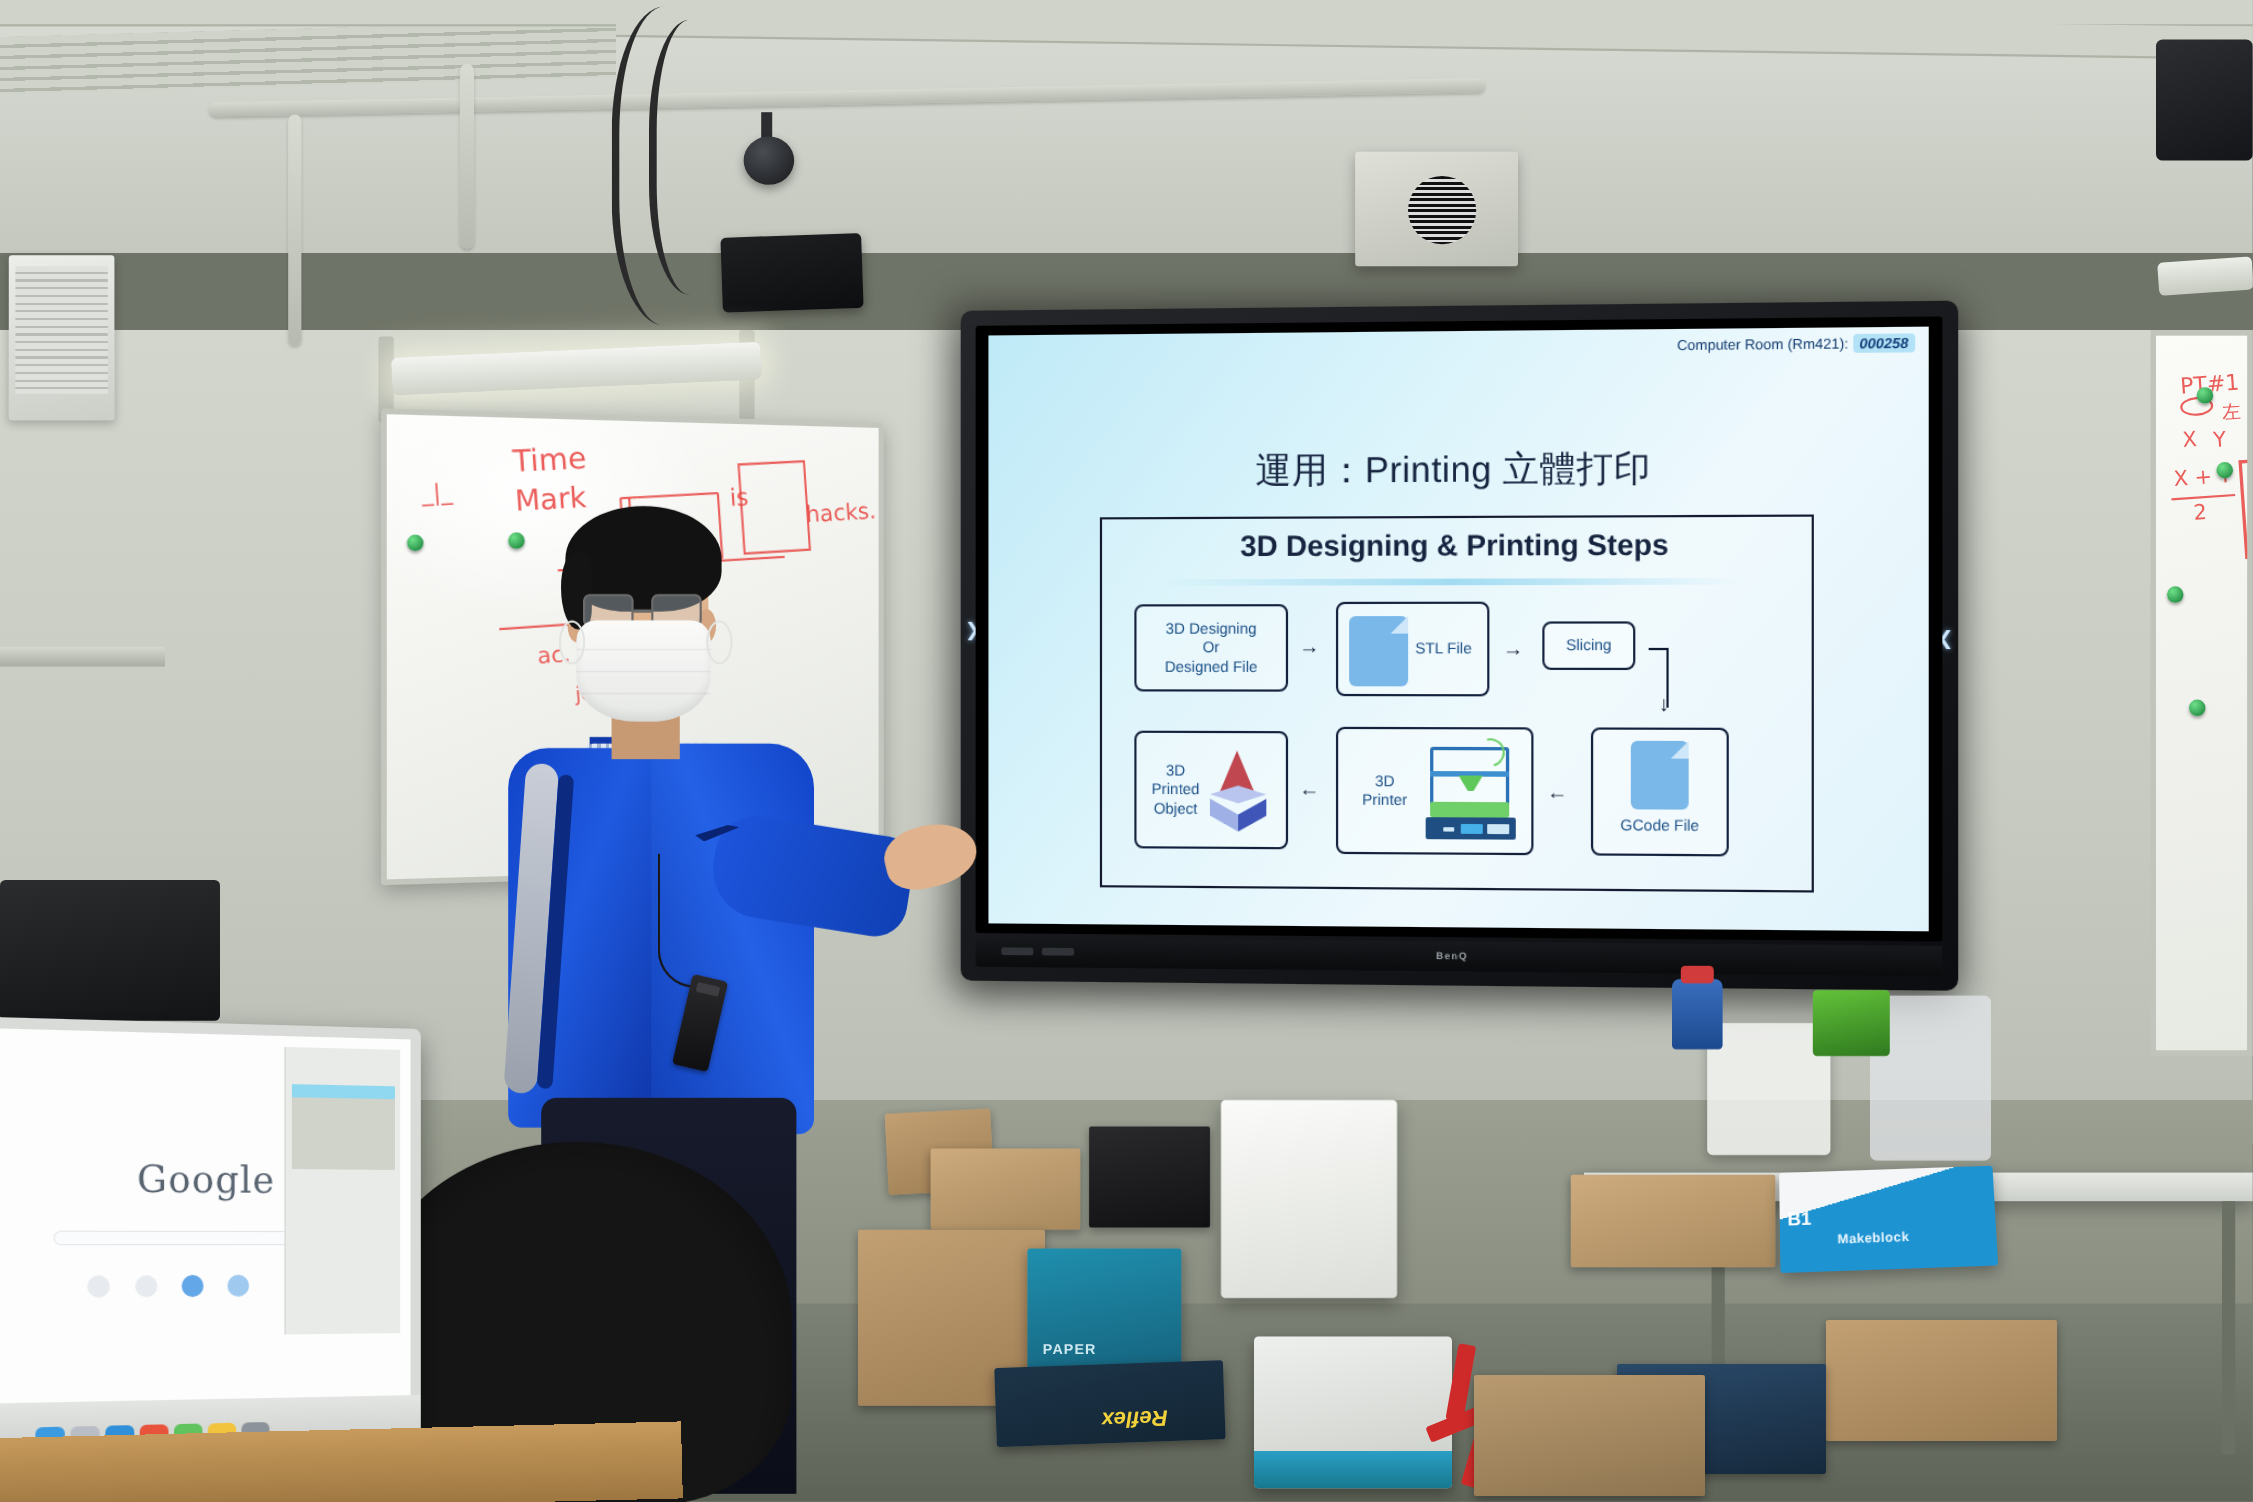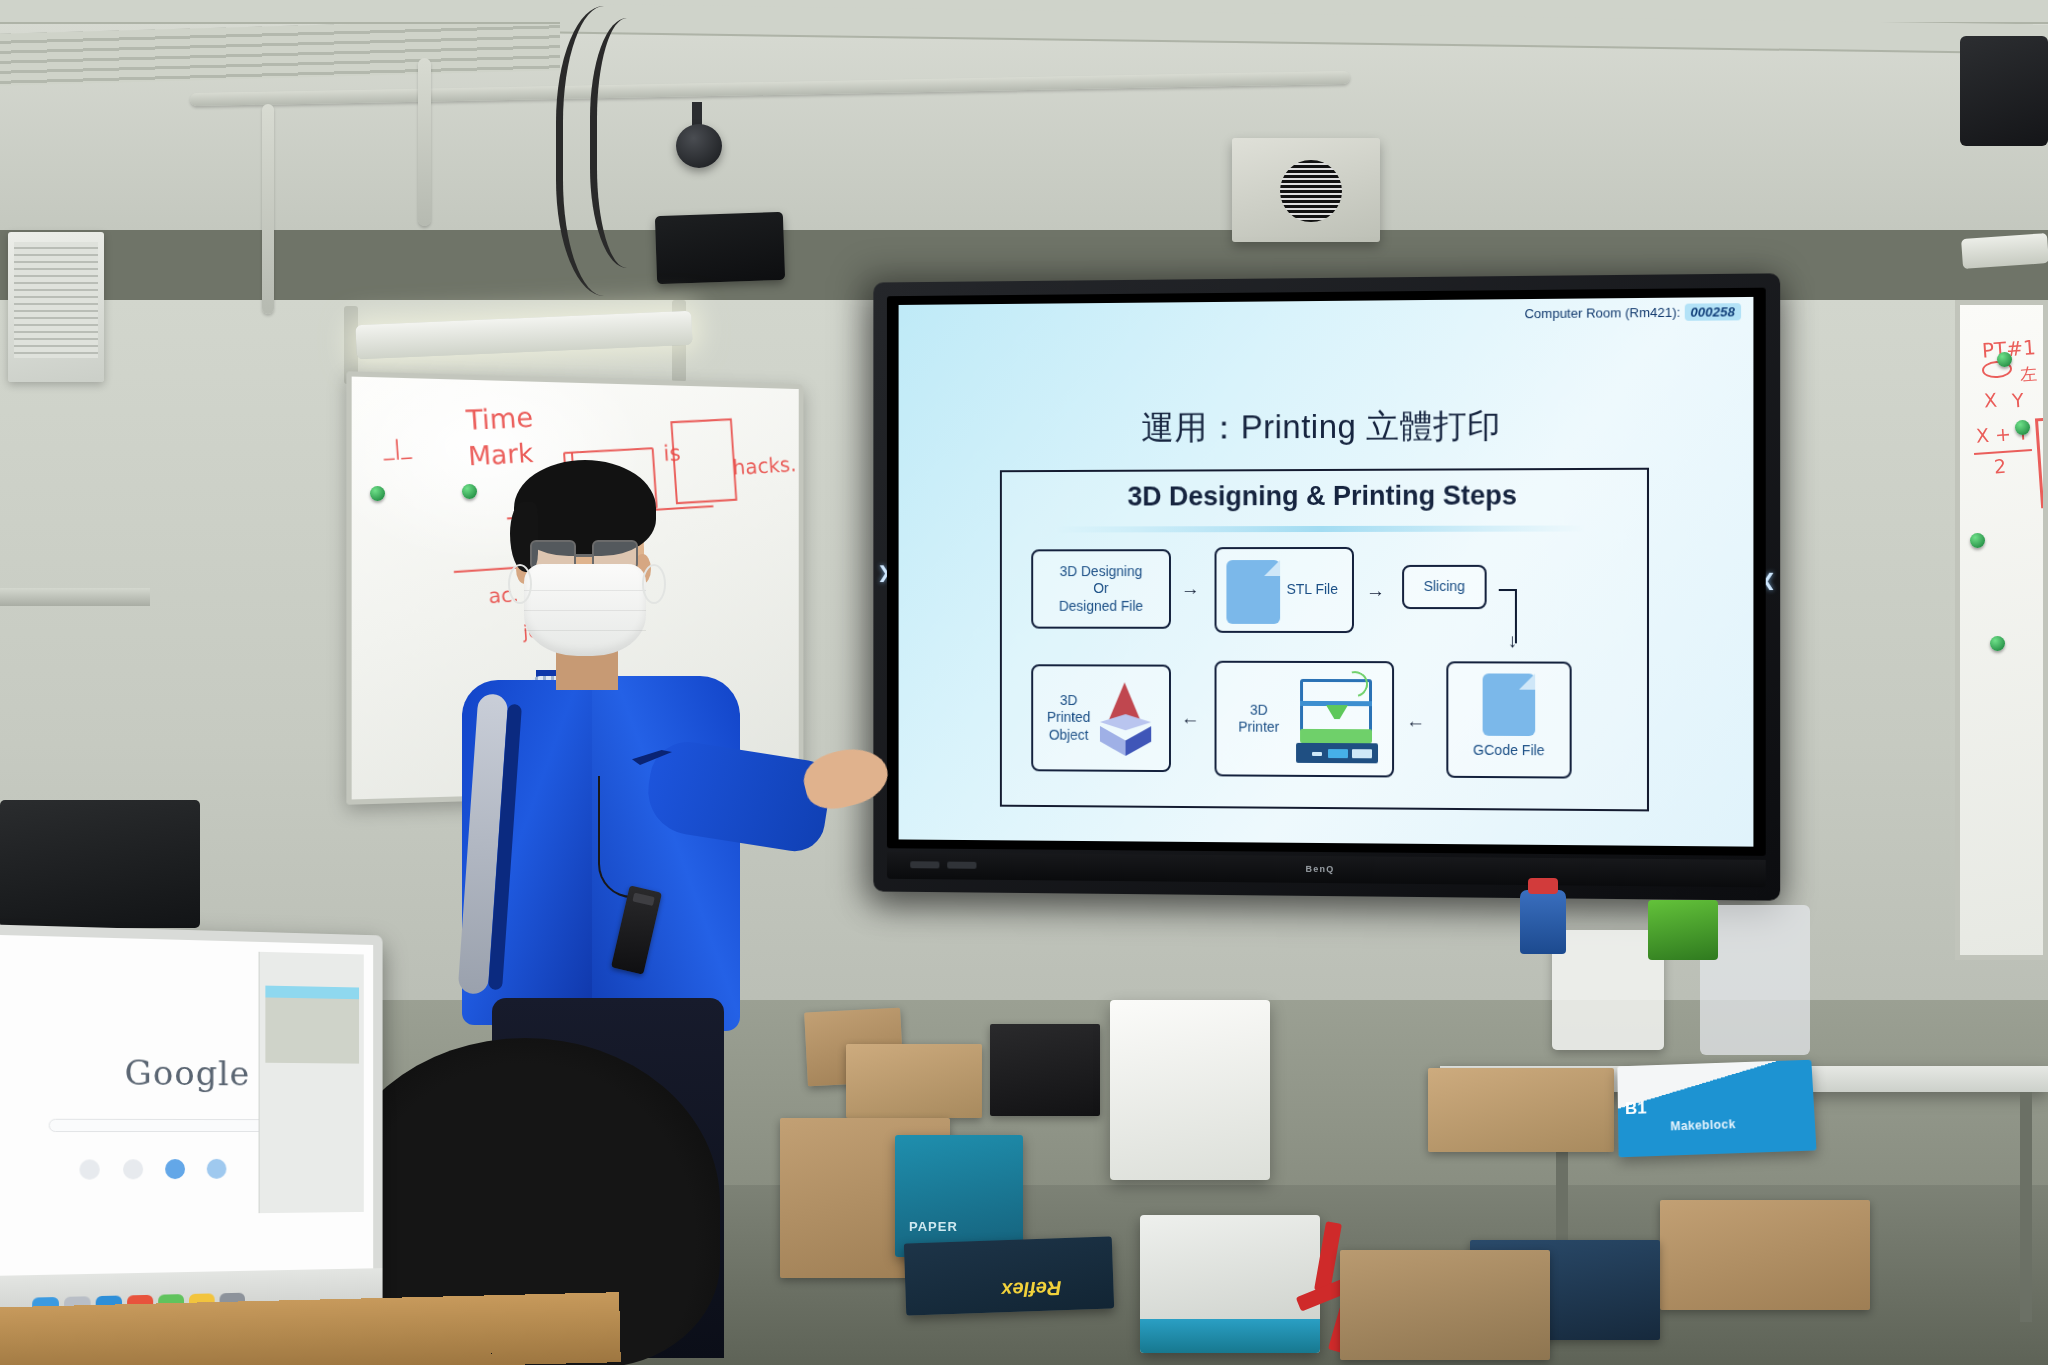--- a/index.html
+++ b/index.html
@@ -213,21 +213,21 @@
     border-radius:3px;box-shadow:0 5px 14px rgba(0,0,0,.33);
     transform:perspective(700px) rotateX(9deg) rotateZ(-2deg);overflow:hidden;}
   .mb-b1{position:absolute;left:7px;top:34px;color:#fff;font-size:17px;font-weight:bold;}
   .mb-name{position:absolute;left:52px;top:56px;color:#e9f5fd;font-size:12px;
     font-weight:bold;letter-spacing:.4px;}
   .reflex{position:absolute;left:905px;top:1240px;width:208px;height:72px;
     background:linear-gradient(170deg,#1d3448,#122534);border-radius:3px;
     box-shadow:0 4px 11px rgba(0,0,0,.4);transform:rotate(-2deg);}
   .reflex-t{position:absolute;left:96px;top:38px;color:#f2d23b;font-size:20px;
     font-weight:bold;font-style:italic;transform:rotate(180deg);}
-  .paperbin{position:absolute;left:895px;top:1135px;width:128px;height:122px;
+  .paperbin{position:absolute;left:934px;top:1135px;width:140px;height:122px;
     background:linear-gradient(170deg,#1f8fae,#15607a);border-radius:3px;
     box-shadow:0 4px 12px rgba(0,0,0,.35);}
   .paper-t{position:absolute;left:14px;top:84px;color:#cfe9f0;font-size:13px;
     font-weight:bold;letter-spacing:1px;}
   .whitebox{position:absolute;left:1110px;top:1000px;width:160px;height:180px;
     background:linear-gradient(170deg,#fbfbf9,#dcdfd9);border-radius:4px;
     box-shadow:0 6px 16px rgba(0,0,0,.3);}
   .bag{position:absolute;background:rgba(245,247,244,.82);border-radius:5px;
     box-shadow:0 4px 10px rgba(0,0,0,.25);}
   .printer3d{position:absolute;left:1140px;top:1215px;width:180px;height:138px;

